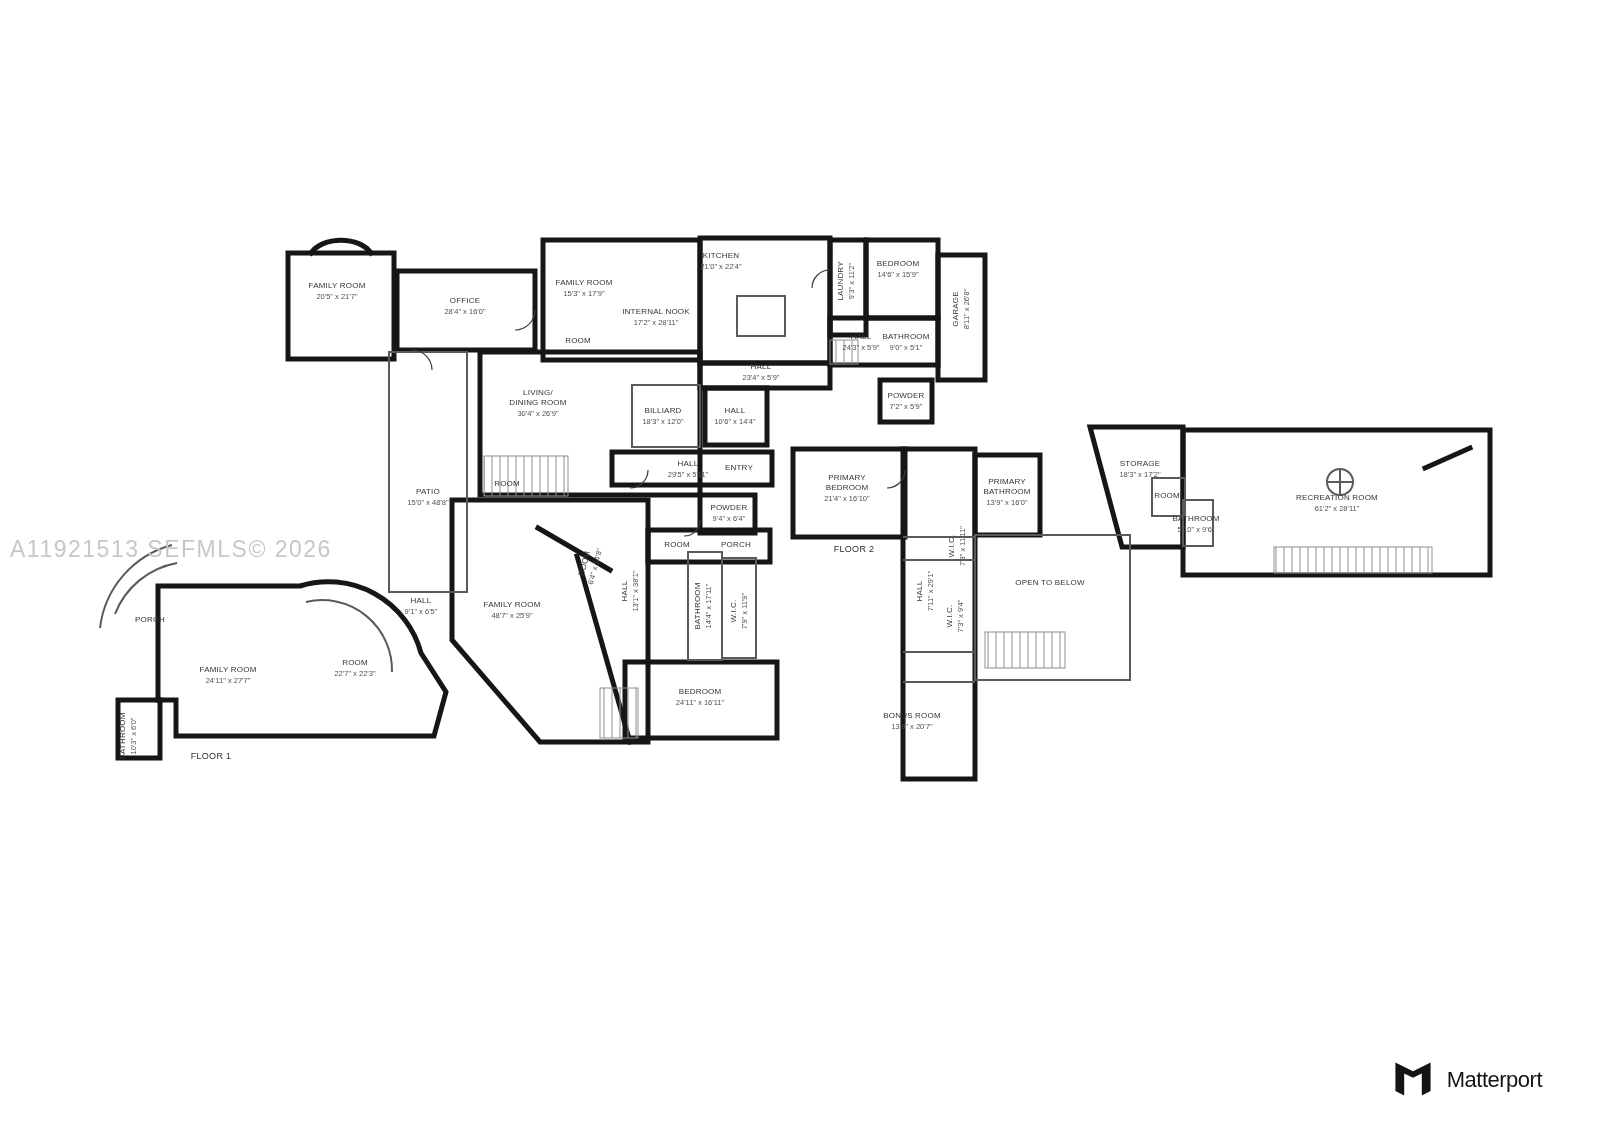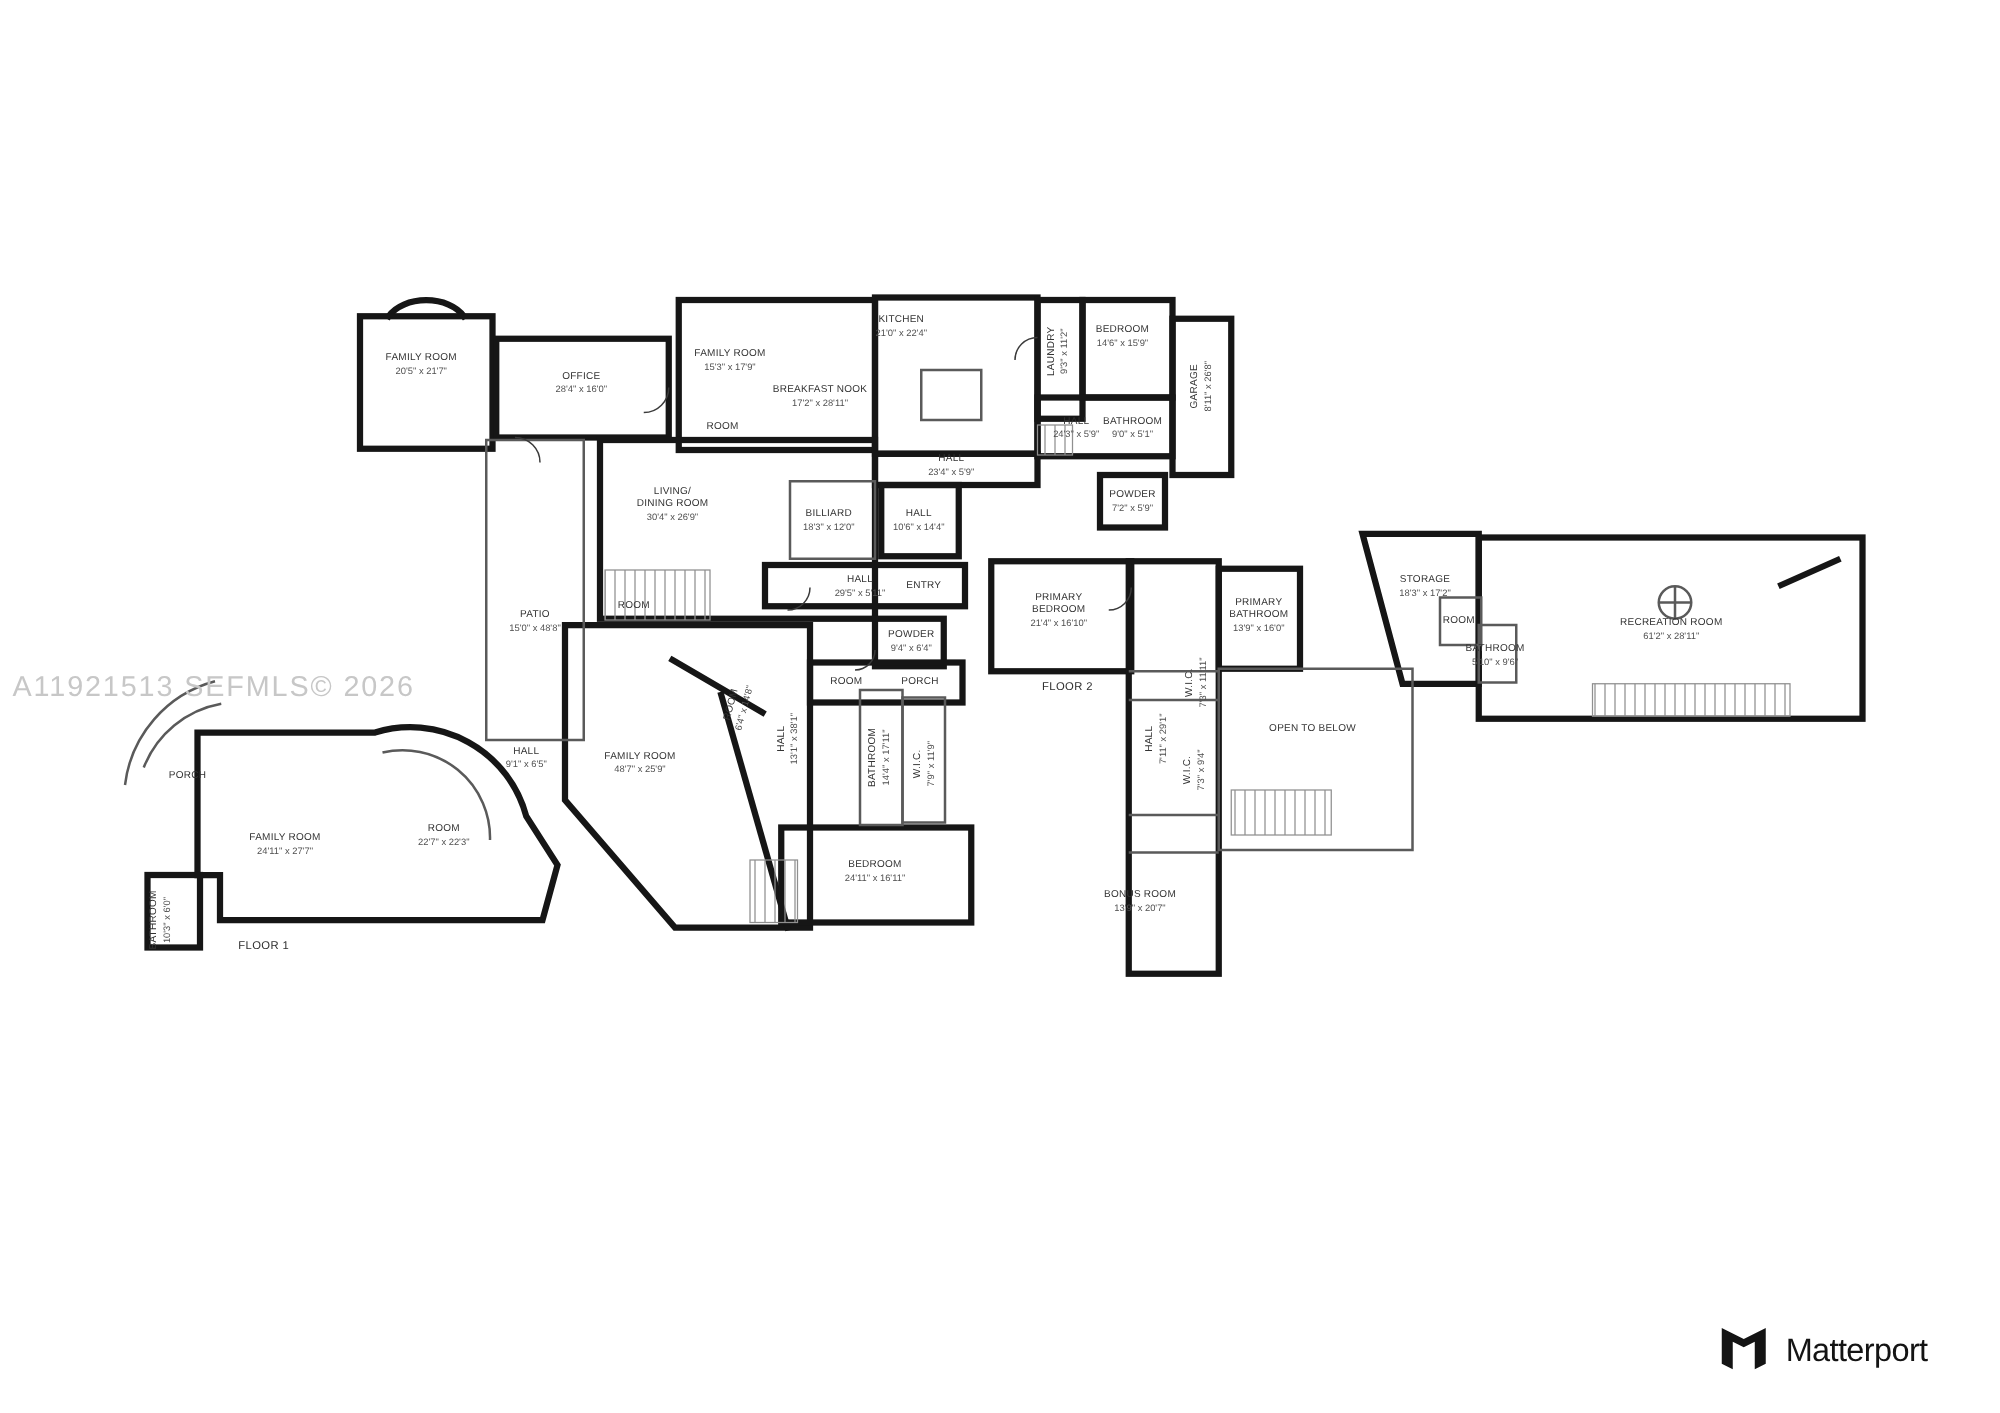--- a/index.html
+++ b/index.html
@@ -14,21 +14,21 @@
   .floor-tag{position:absolute;transform:translate(-50%,-50%);font-size:9px;color:#2e2e2e;
              letter-spacing:.3px;margin-left:48px;}
   .watermark{position:absolute;left:10px;top:536px;font-size:23px;color:#c7c7c7;
              letter-spacing:1.5px;white-space:nowrap;}
   .footer{position:absolute;left:0;right:0;top:1008px;text-align:center;color:#1f1f1f;}
   .footer div{margin:2px 0;}
   .f-title{font-size:13.5px;}
   .f-line{font-size:13.5px;}
   .f-disclaimer{font-size:11px;color:#b3b3b3;letter-spacing:.3px;}
   .brand{position:absolute;right:58px;bottom:28px;display:flex;align-items:center;gap:12px;}
-  .brand-text{font-size:26px;font-weight:500;color:#141414;letter-spacing:-.5px;}
+  .brand-text{font-size:22px;font-weight:500;color:#141414;letter-spacing:-.5px;}
 </style>
 </head>
 <body>
 
 <div class="stage">
 
   <svg class="plan" width="1600" height="1130" viewBox="0 0 1600 1130">
     <defs>
       <pattern id="hv" width="8" height="14" patternUnits="userSpaceOnUse">
         <path d="M4,0 V14" stroke="#8f8f8f" stroke-width="1"></path>
@@ -108,21 +108,21 @@
       </div>
       <div class="room-label" style="left: 465px; top: 306px;">
         <div class="rn">OFFICE</div>
         <div class="rd">28'4" x 16'0"</div>
       </div>
       <div class="room-label" style="left: 584px; top: 288px;">
         <div class="rn">FAMILY ROOM</div>
         <div class="rd">15'3" x 17'9"</div>
       </div>
       <div class="room-label" style="left: 656px; top: 317px;">
-        <div class="rn">BREAKFAST NOOK</div>
+        <div class="rn">INTERNAL NOOK</div>
         <div class="rd">17'2" x 28'11"</div>
       </div>
       <div class="room-label" style="left: 721px; top: 261px;">
         <div class="rn">KITCHEN</div>
         <div class="rd">21'0" x 22'4"</div>
       </div>
       <div class="room-label" style="left: 846px; top: 281px; transform: translate(-50%, -50%) rotate(-90deg);">
         <div class="rn">LAUNDRY</div>
         <div class="rd">9'3" x 11'2"</div>
       </div>

